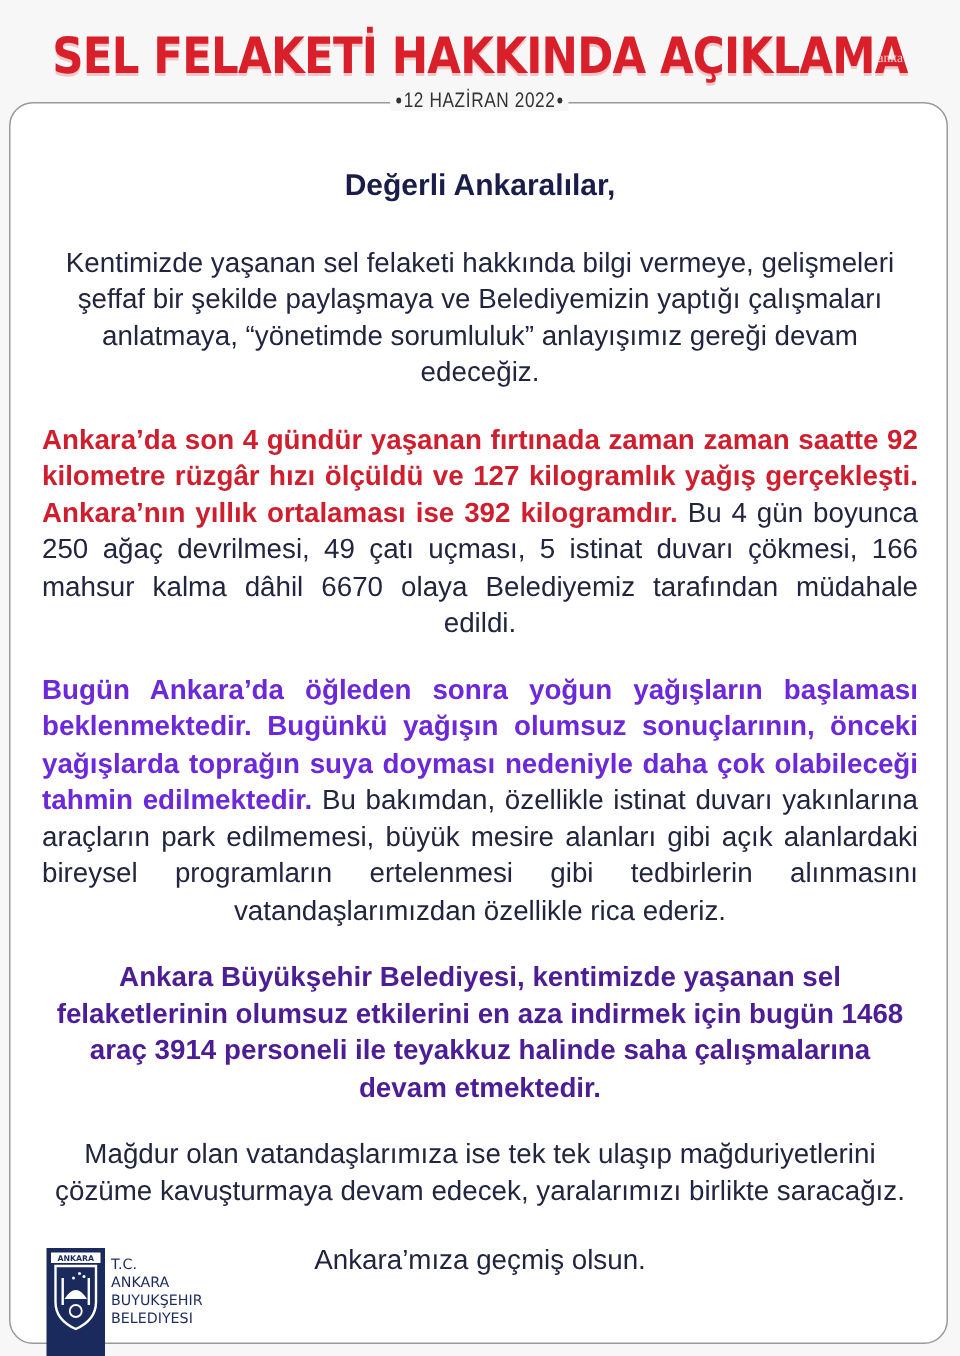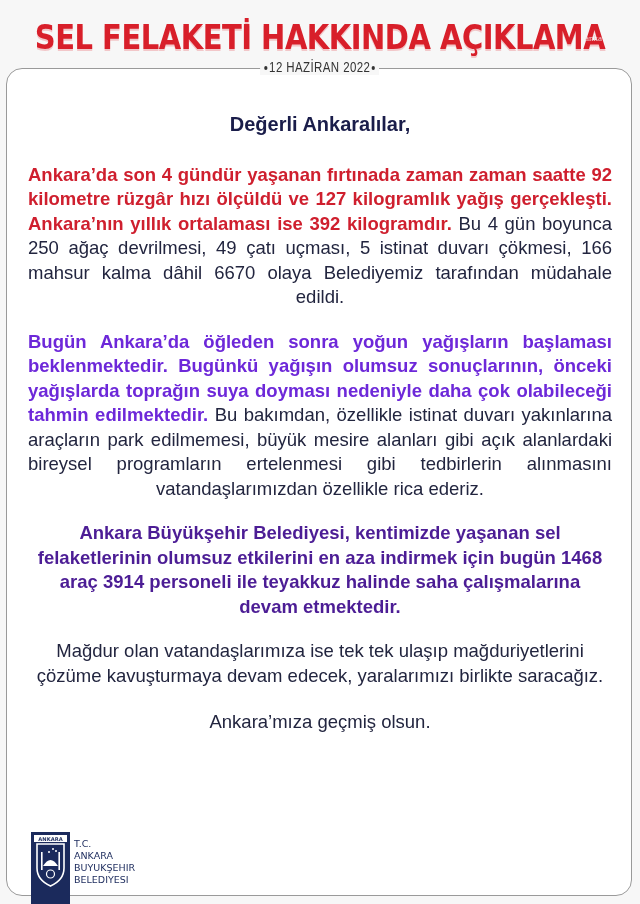--- a/index.html
+++ b/index.html
@@ -68,20 +68,21 @@
 <div class="watermark">anka</div>
 
 <div class="frame"></div>
 
 <div class="date-wrap">
   <span class="date"><span class="dot"></span><span>12 HAZİRAN 2022</span><span class="dot"></span></span>
 </div>
 
 <div class="content">
   <p class="greet">Değerli Ankaralılar,</p>
+  <p class="p1">Kentimizde yaşanan sel felaketi hakkında bilgi vermeye, gelişmeleri şeffaf bir şekilde paylaşmaya ve Belediyemizin yaptığı çalışmaları anlatmaya, “yönetimde sorumluluk” anlayışımız gereği devam edeceğiz.</p>
   <p class="p2"><span class="red">Ankara’da son 4 gündür yaşanan fırtınada zaman zaman saatte 92 kilometre rüzgâr hızı ölçüldü ve 127 kilogramlık yağış gerçekleşti. Ankara’nın yıllık ortalaması ise 392 kilogramdır.</span><span> Bu 4 gün boyunca 250 ağaç devrilmesi, 49 çatı uçması, 5 istinat duvarı çökmesi, 166 mahsur kalma dâhil 6670 olaya Belediyemiz tarafından müdahale edildi.</span></p>
   <p class="p3"><span class="navy">Bugün Ankara’da öğleden sonra yoğun yağışların başlaması beklenmektedir. Bugünkü yağışın olumsuz sonuçlarının, önceki yağışlarda toprağın suya doyması nedeniyle daha çok olabileceği tahmin edilmektedir.</span><span> Bu bakımdan, özellikle istinat duvarı yakınlarına araçların park edilmemesi, büyük mesire alanları gibi açık alanlardaki bireysel programların ertelenmesi gibi tedbirlerin alınmasını vatandaşlarımızdan özellikle rica ederiz.</span></p>
   <p class="p4">Ankara Büyükşehir Belediyesi, kentimizde yaşanan sel felaketlerinin olumsuz etkilerini en aza indirmek için bugün 1468 araç 3914 personeli ile teyakkuz halinde saha çalışmalarına devam etmektedir.</p>
   <p class="p5">Mağdur olan vatandaşlarımıza ise tek tek ulaşıp mağduriyetlerini çözüme kavuşturmaya devam edecek, yaralarımızı birlikte saracağız.</p>
   <p>Ankara’mıza geçmiş olsun.</p>
 </div>
 
 <div class="logo">
   <svg width="39" height="72" viewBox="0 0 39 72">
     <rect x="3" y="3" width="33" height="7" fill="#ffffff"></rect>

